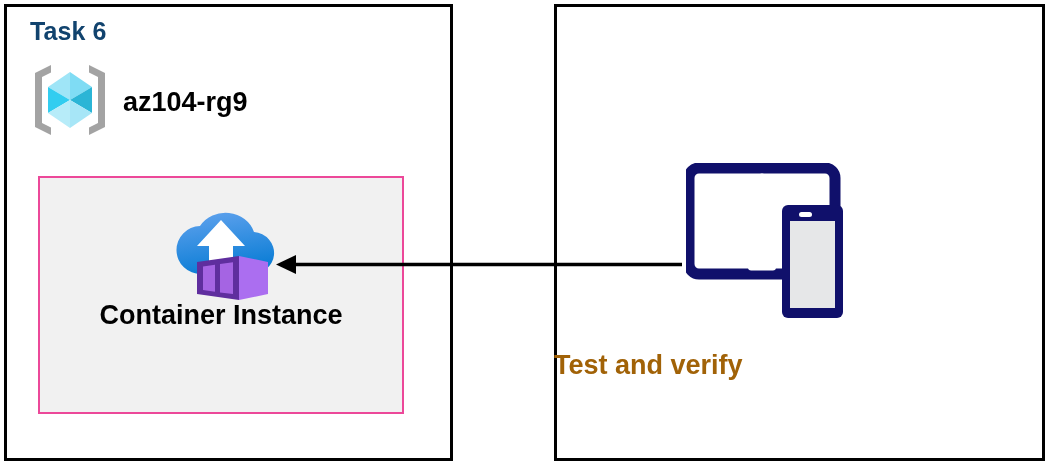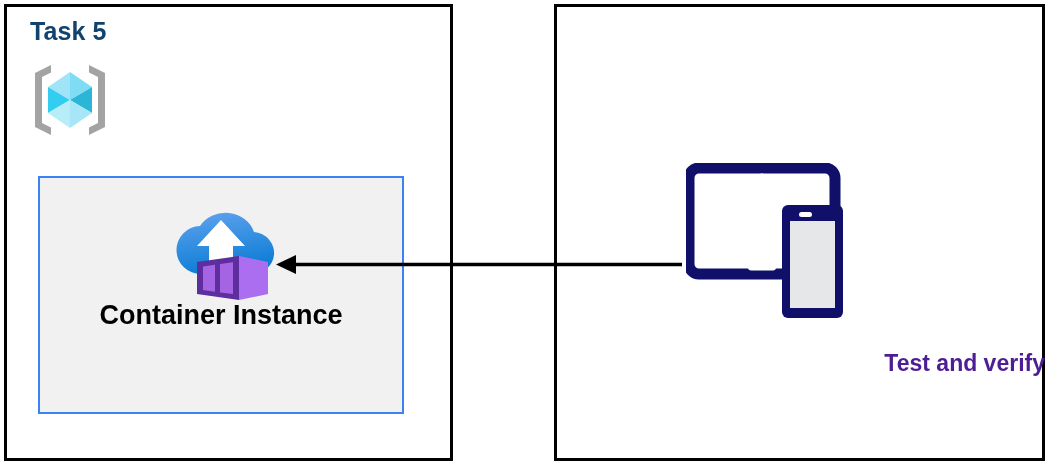--- a/index.html
+++ b/index.html
@@ -56,21 +56,21 @@
   }
 
   
   #container-card {
     position: absolute;
     left: 38px;
     top: 176px;
     width: 366px;
     height: 238px;
     background: #f1f1f1;
-    border: 2px solid #3b82f6;
+    border: 2px solid #ec4899;
     box-sizing: border-box;
   }
   #container-icon-wrap {
     position: absolute;
     left: 50%;
     top: 16px;
     transform: translateX(-50%);
   }
   #container-card-label {
     position: absolute;
@@ -88,62 +88,63 @@
   #devices-icon-wrap {
     position: absolute;
     left: 686px;
     top: 163px;
   }
   #devices-label {
     position: absolute;
     left: 554px;
     right: 4px;
     top: 350px;
-    text-align: right;
-    font-size: 23px;
-    font-weight: bold;
-    color: #4c1d95;
+    text-align: left;
+    font-size: 27px;
+    font-weight: bold;
+    color: #a16207;
     white-space: nowrap;
   }
 
   
   #flow-arrow {
     position: absolute;
     left: 270px;
     top: 250px;
     width: 412px;
     height: 30px;
     pointer-events: none;
   }
 </style>
 </head>
 <body>
 
 <div id="canvas">
 
   <div id="task1-panel" class="task-panel"></div>
 
-  <div id="task1-title" class="task-title">Task 5</div>
+  <div id="task1-title" class="task-title">Task 6</div>
 
   <div id="rg-row">
     <span>
       <svg width="78" height="74" viewBox="0 0 78 74" aria-hidden="true">
 
         <path d="M20 2 L4 10 L4 64 L20 72 L20 64.5 L11 60 L11 14 L20 9.5 Z" fill="#a3a3a3"></path>
 
         <path d="M58 2 L74 10 L74 64 L58 72 L58 64.5 L67 60 L67 14 L58 9.5 Z" fill="#a3a3a3"></path>
 
         <polygon points="39,9 39,37 17,24" fill="#9fe5f7"></polygon>
         <polygon points="39,9 61,24 39,37" fill="#7fdcf4"></polygon>
         <polygon points="17,24 39,37 17,50" fill="#32cdf0"></polygon>
         <polygon points="61,24 61,50 39,37" fill="#2bb5d6"></polygon>
         <polygon points="17,50 39,37 39,65" fill="#b7ecf9"></polygon>
         <polygon points="39,37 61,50 39,65" fill="#a7e6f7"></polygon>
       </svg>
     </span>
+    <span id="rg-label">az104-rg9</span>
   </div>
 
   <div id="container-card">
     <div id="container-icon-wrap">
       <svg width="112" height="106" viewBox="0 0 112 106" aria-hidden="true">
         <defs>
           <linearGradient id="cloudGrad" x1="0" y1="0" x2="0.25" y2="1">
             <stop offset="0%" stop-color="#62a3ee"></stop>
             <stop offset="100%" stop-color="#0d7ed6"></stop>
           </linearGradient>

